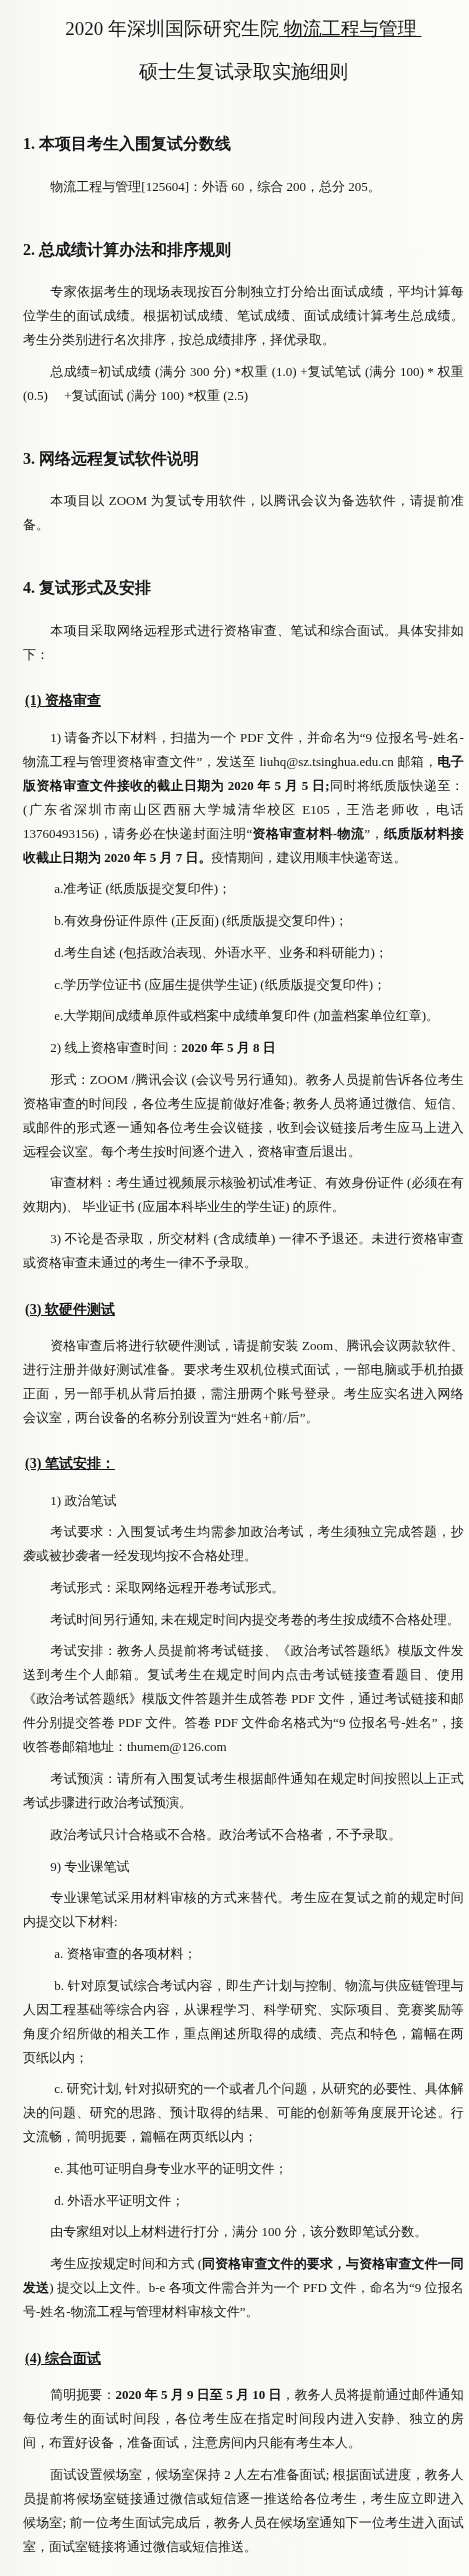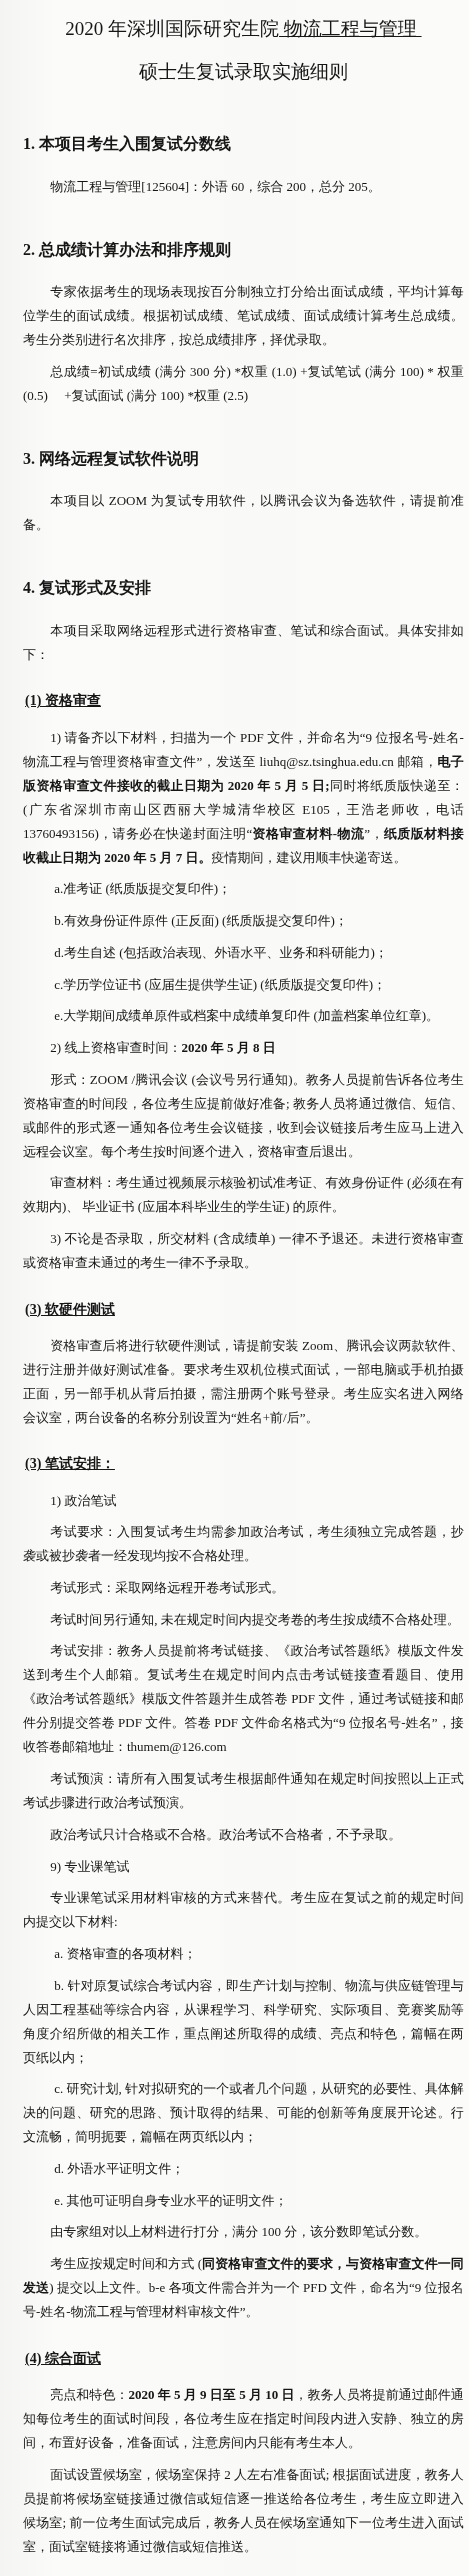--- a/index.html
+++ b/index.html
@@ -67,23 +67,23 @@
   <p class="p">考试形式：采取网络远程开卷考试形式。</p>
   <p class="p">考试时间另行通知, 未在规定时间内提交考卷的考生按成绩不合格处理。</p>
   <p class="p">考试安排：教务人员提前将考试链接、《政治考试答题纸》模版文件发送到考生个人邮箱。复试考生在规定时间内点击考试链接查看题目、使用《政治考试答题纸》模版文件答题并生成答卷 PDF 文件，通过考试链接和邮件分别提交答卷 PDF 文件。答卷 PDF 文件命名格式为“9 位报名号-姓名”，接收答卷邮箱地址：thumem@126.com</p>
   <p class="p">考试预演：请所有入围复试考生根据邮件通知在规定时间按照以上正式考试步骤进行政治考试预演。</p>
   <p class="p">政治考试只计合格或不合格。政治考试不合格者，不予录取。</p>
   <p class="p">9) 专业课笔试</p>
   <p class="p">专业课笔试采用材料审核的方式来替代。考生应在复试之前的规定时间内提交以下材料:</p>
   <p class="li">a. 资格审查的各项材料；</p>
   <p class="li">b. 针对原复试综合考试内容，即生产计划与控制、物流与供应链管理与人因工程基础等综合内容，从课程学习、科学研究、实际项目、竞赛奖励等角度介绍所做的相关工作，重点阐述所取得的成绩、亮点和特色，篇幅在两页纸以内；</p>
   <p class="li">c. 研究计划, 针对拟研究的一个或者几个问题，从研究的必要性、具体解决的问题、研究的思路、预计取得的结果、可能的创新等角度展开论述。行文流畅，简明扼要，篇幅在两页纸以内；</p>
+  <p class="li">e. 其他可证明自身专业水平的证明文件；</p>
   <p class="li">d. 外语水平证明文件；</p>
-  <p class="li">e. 其他可证明自身专业水平的证明文件；</p>
   <p class="p">由专家组对以上材料进行打分，满分 100 分，该分数即笔试分数。</p>
   <p class="p"><span>考生应按规定时间和方式 (</span><b>同资格审查文件的要求，与资格审查文件一同发送</b><span>) 提交以上文件。b-e 各项文件需合并为一个 PFD 文件，命名为“9 位报名号-姓名-物流工程与管理材料审核文件”。</span></p>
 
   <div class="h3">(4) 综合面试</div>
-  <p class="p"><span>亮点和特色：</span><b>2020 年 5 月 9 日至 5 月 10 日</b><span>，教务人员将提前通过邮件通知每位考生的面试时间段，各位考生应在指定时间段内进入安静、独立的房间，布置好设备，准备面试，注意房间内只能有考生本人。</span></p>
+  <p class="p"><span>简明扼要：</span><b>2020 年 5 月 9 日至 5 月 10 日</b><span>，教务人员将提前通过邮件通知每位考生的面试时间段，各位考生应在指定时间段内进入安静、独立的房间，布置好设备，准备面试，注意房间内只能有考生本人。</span></p>
   <p class="p">面试设置候场室，候场室保持 2 人左右准备面试; 根据面试进度，教务人员提前将候场室链接通过微信或短信逐一推送给各位考生，考生应立即进入候场室; 前一位考生面试完成后，教务人员在候场室通知下一位考生进入面试室，面试室链接将通过微信或短信推送。</p>
 
 </div>
 
 
 </body></html>

